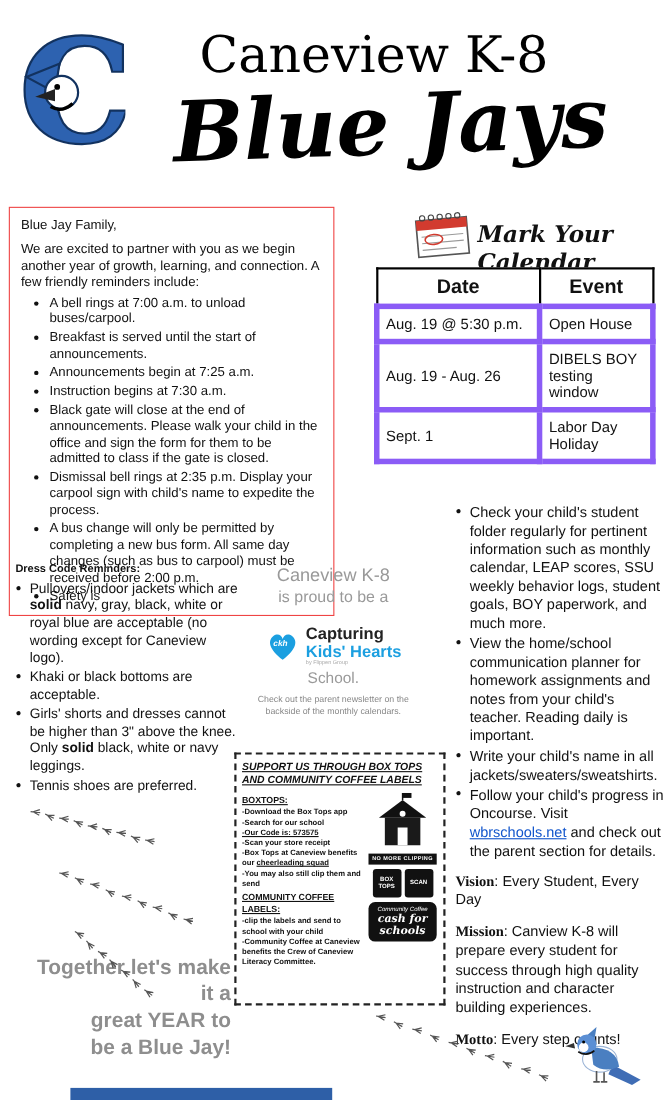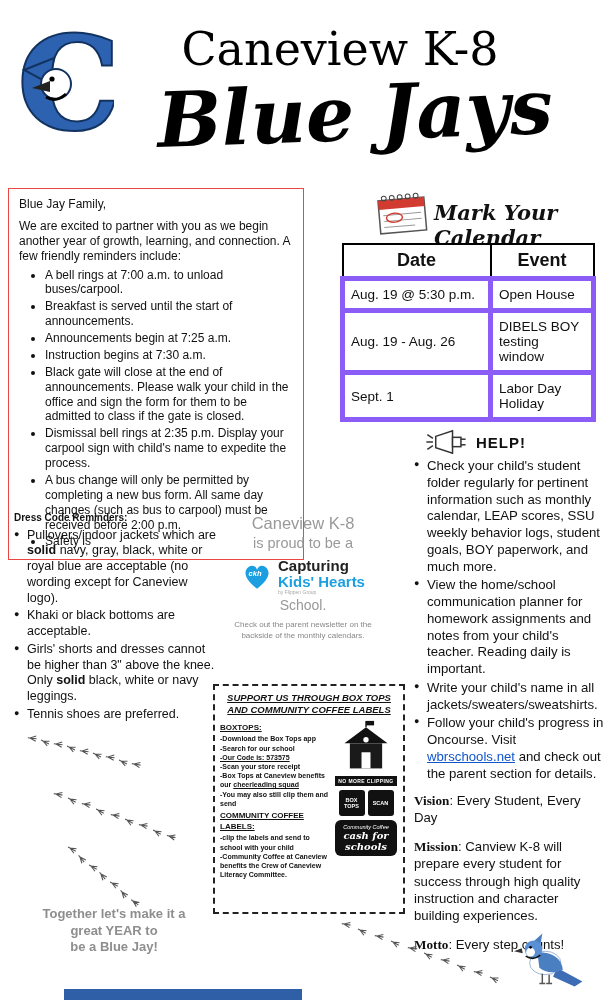--- a/index.html
+++ b/index.html
@@ -43,32 +43,32 @@
   .link{color:#1155cc;text-decoration:underline;cursor:pointer;}
 
   
   .dress{left:14px;top:512px;width:206px;font-size:12.5px;line-height:1.26;}
   .dress .dt{font-weight:bold;font-size:10px;margin:0 0 3px 0;}
 
   
   .ckh{left:222px;top:514px;width:162px;text-align:center;color:#999;}
   .ckh .l1{font-size:16.5px;}
   .ckh .l2{font-size:14.5px;margin-top:2px;}
-  .ckh-logo{display:flex;align-items:center;justify-content:center;gap:5px;margin-top:7px;}
+  .ckh-logo{display:flex;align-items:center;justify-content:center;gap:5px;margin-top:18px;}
   .ckh-words{text-align:left;line-height:1.05;}
   .ckh-w1{color:#222;font-weight:bold;font-size:15px;}
   .ckh-w2{color:#1b9fe0;font-weight:bold;font-size:15px;text-align:center;}
   .ckh-tag{color:#aaa;font-size:5px;}
   .ckh .schl{font-size:14px;margin-top:2px;}
   .ckh .note{font-size:8px;color:#888;line-height:1.35;margin-top:7px;}
 
   
   .flyer{left:213px;top:684px;width:192px;height:230px;border:2px dashed #222;
     box-sizing:border-box;padding:6px 5px;background:#fff;}
-  .fl-title{font-weight:bold;font-size:9.5px;text-align:center;text-decoration:underline;
+  .fl-title{font-weight:bold;font-size:9.5px;text-align:left;text-decoration:underline;
     line-height:1.25;font-style:italic;}
   .fl-body{display:flex;gap:4px;margin-top:4px;}
   .fl-left{width:110px;font-size:7px;line-height:1.32;font-weight:bold;}
   .fl-h{font-size:8px;text-decoration:underline;margin:3px 0 1px 0;}
   .fl-item{margin:0;}
   .u{text-decoration:underline;}
   .fl-right{width:64px;display:flex;flex-direction:column;align-items:center;gap:4px;}
   .badge-strip{background:#111;color:#fff;font-size:5px;font-weight:bold;padding:2px 3px;letter-spacing:.4px;}
   .badge-row{display:flex;gap:3px;}
   .badge-sq{width:26px;height:26px;background:#111;color:#fff;font-size:5.5px;font-weight:bold;
@@ -76,22 +76,22 @@
   .badge-coffee{background:#111;color:#fff;border-radius:6px;padding:4px 4px;text-align:center;width:54px;}
   .bc1{font-size:5.5px;font-style:italic;}
   .bc2{font-size:10px;font-family:"DejaVu Serif",serif;font-style:italic;font-weight:bold;}
 
   
   .vmm{left:414px;top:792px;width:192px;font-size:13.2px;line-height:1.3;}
   .vmm p{margin:0 0 12px 0;}
   .vmm b{font-weight:bold;font-family:Liberation Serif, serif;}
 
   
-  .closing{left:18px;top:906px;width:192px;text-align:center;color:#8e8e8e;
-    font-weight:bold;font-size:13px;line-height:1.28;}
+  .closing{left:18px;top:868px;width:192px;text-align:right;color:#8e8e8e;
+    font-weight:bold;font-size:19px;line-height:1.28;}
 
   .footer-bar{left:64px;top:989px;width:238px;height:11px;background:#2e5fa7;}
 </style>
 </head>
 <body>
 
 <div class="page">
 
   <svg width="0" height="0" style="position:absolute">
     <defs>
@@ -165,32 +165,20 @@
         <td>Aug. 19 - Aug. 26</td>
         <td>DIBELS BOY testing window</td>
       </tr>
       <tr>
         <td>Sept. 1</td>
         <td>Labor Day Holiday</td>
       </tr>
     </tbody>
   </table>
 
-  <div class="abs help-head">
-    <svg width="44" height="28" viewBox="0 0 46 30">
-      <g fill="none" stroke="#333" stroke-width="1.6">
-        <path d="M3 7 L9 11 M2 15 L9 15 M3 23 L9 19"></path>
-        <polygon points="12,9 30,3 30,27 12,21" fill="#fff"></polygon>
-        <rect x="30" y="10" width="9" height="10" fill="#fff"></rect>
-        <line x1="39" y1="12" x2="44" y2="12"></line>
-          <line x1="39" y1="18" x2="44" y2="18"></line>
-      </g>
-    </svg>
-    <span class="hl">HELP!</span>
-  </div>
   <ul class="abs dotlist help-list">
     <li>Check your child's student folder regularly for pertinent information such as monthly calendar, LEAP scores, SSU weekly behavior logs, student goals, BOY paperwork, and much more.</li>
     <li>View the home/school communication planner for homework assignments and notes from your child's teacher.  Reading daily is important.</li>
     <li>Write your child's name in all jackets/sweaters/sweatshirts.</li>
     <li><span>Follow your child's progress in Oncourse.  Visit </span><a class="link" href="#">wbrschools.net</a><span> and check out the parent section for details.</span></li>
   </ul>
 
   <div class="abs dress">
     <p class="dt">Dress Code Reminders:</p>
     <ul class="dotlist">

